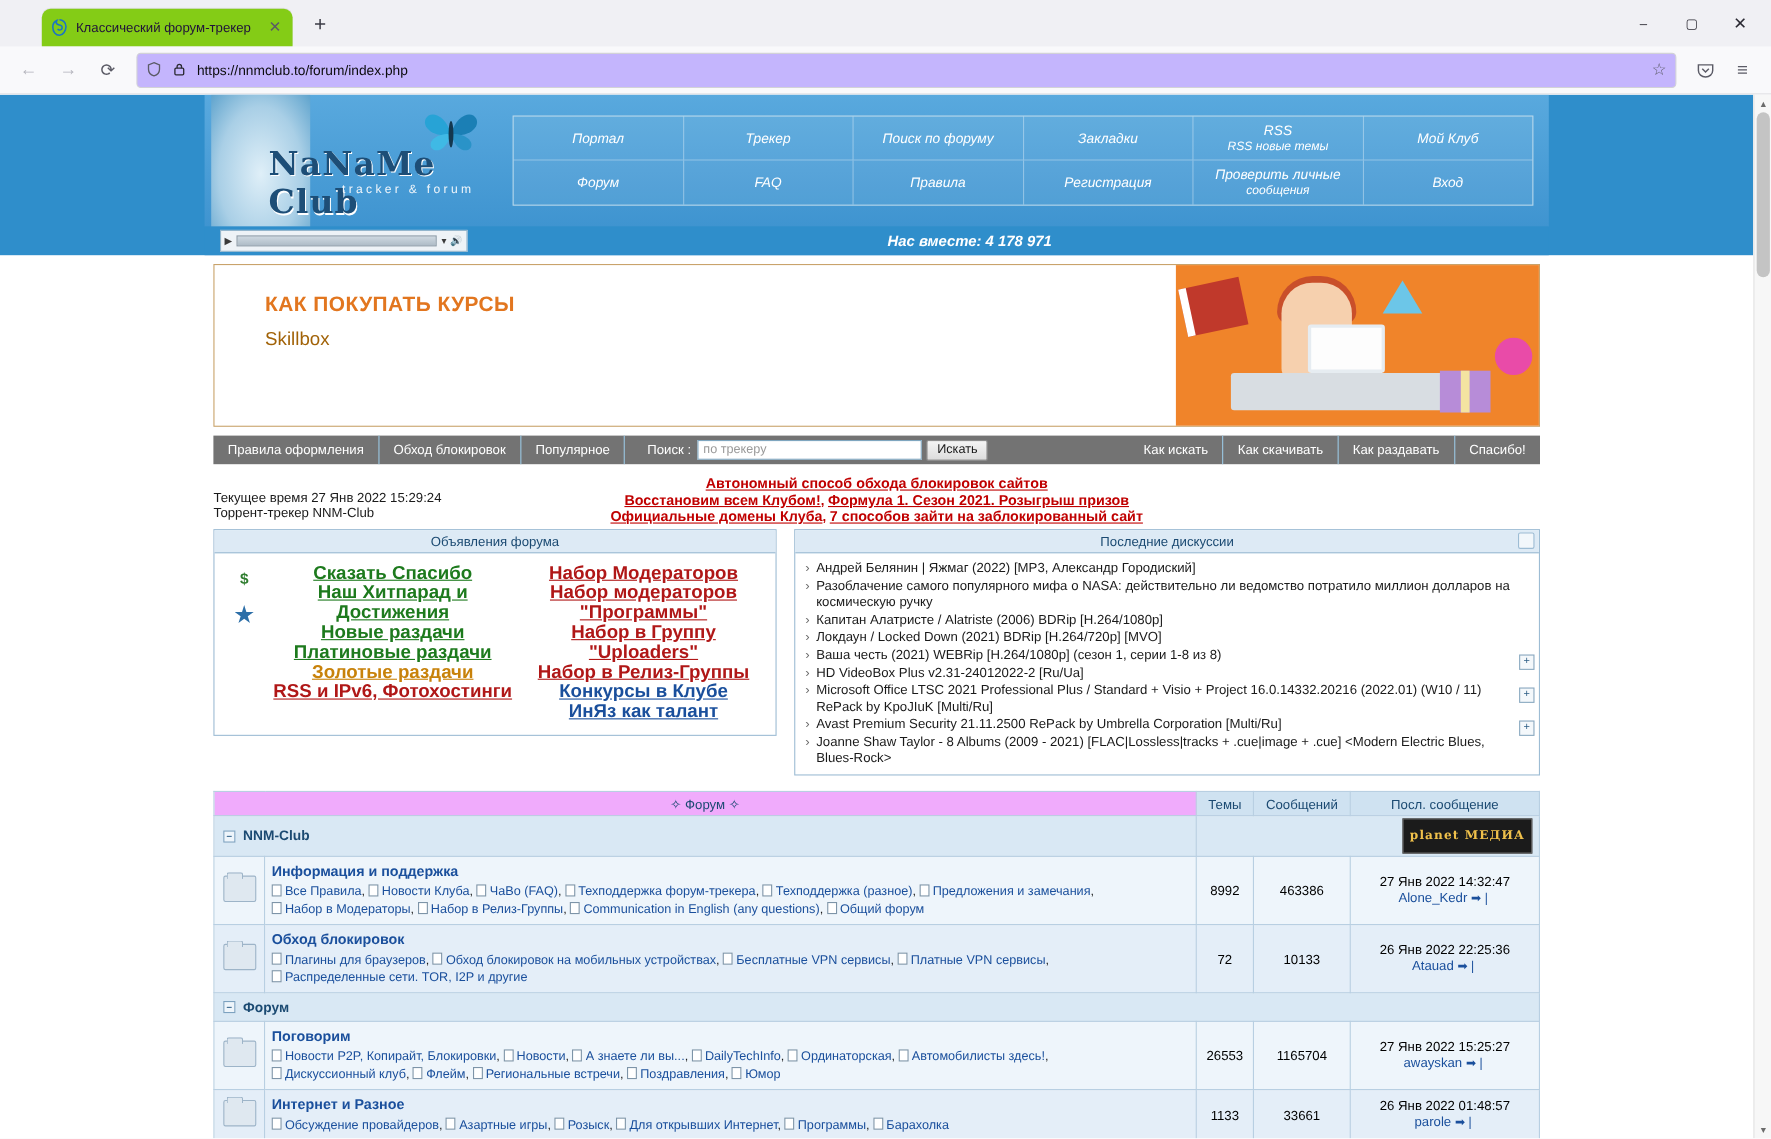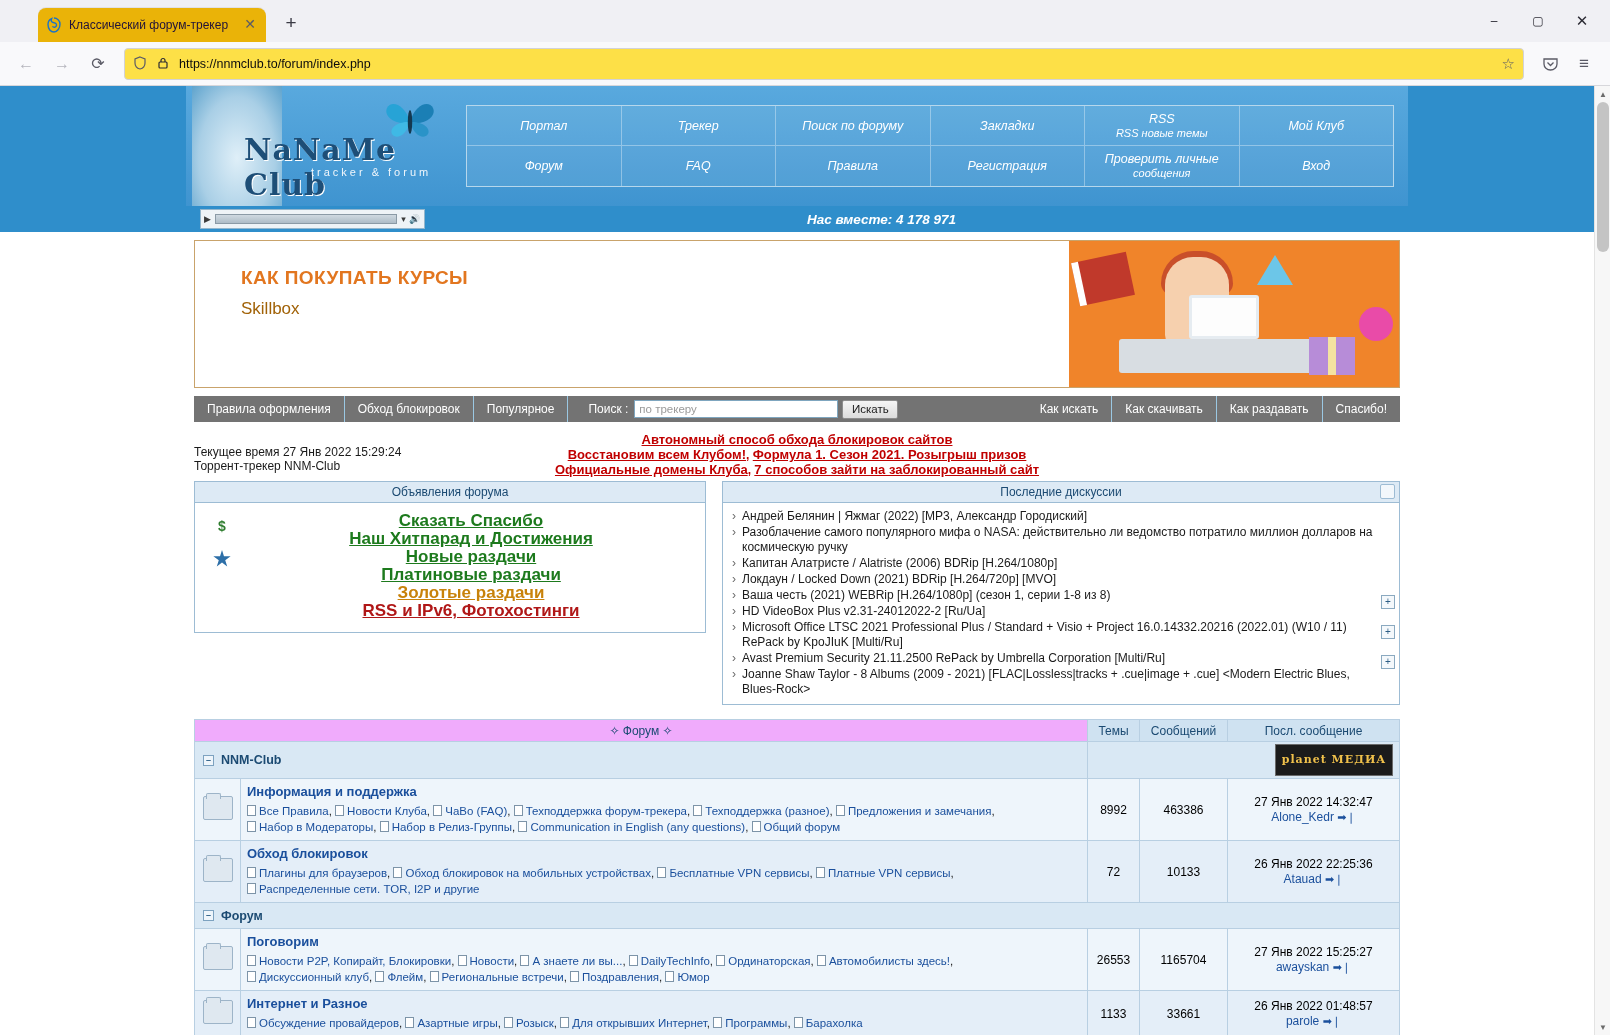--- a/index.html
+++ b/index.html
@@ -9,37 +9,37 @@
     font-family:"Liberation Sans", sans-serif;
     font-size:12px;
     background:#ffffff;
     overflow:hidden;
   }
 
   
   .browser { width:1610px; height:1035px; display:flex; flex-direction:column; background:#f0f0f4; }
   .tabstrip { height:42px; background:#f0f0f4; display:flex; align-items:flex-end; padding:0 6px; position:relative; }
   .tab {
-    width:228px; height:34px; background:#eab308; border-radius:8px 8px 0 0;
+    width:228px; height:34px; background:#84cc16; border-radius:8px 8px 0 0;
     display:flex; align-items:center; padding:0 8px; gap:7px; margin-left:32px;
     box-shadow:0 -1px 0 rgba(0,0,0,.06);
   }
   .tab-fav { width:16px; height:16px; flex:0 0 16px; position:relative; }
   .tab-title { font-size:12px; color:#20123a; white-space:nowrap; overflow:hidden; text-overflow:ellipsis; flex:1; }
   .tab-close { width:16px; height:16px; flex:0 0 16px; color:#5b5b66; font-size:14px; line-height:14px; text-align:center; }
   .newtab { width:30px; height:30px; margin-left:10px; margin-bottom:3px; text-align:center; line-height:28px; font-size:19px; color:#3a3a44; }
   .winbtns { position:absolute; right:6px; top:6px; display:flex; gap:0; }
   .winbtn { width:44px; height:30px; display:flex; align-items:center; justify-content:center; color:#2b2a33; font-size:12px; }
   .winbtn.close { font-size:15px; }
 
   .navbar { height:44px; background:#f9f9fb; display:flex; align-items:center; padding:0 10px; gap:4px; border-bottom:1px solid #d7d7db; }
   .navbtn { width:32px; height:32px; display:flex; align-items:center; justify-content:center; color:#5b5b66; font-size:16px; border-radius:4px; }
   .navbtn.dim { color:#b5b5bd; }
   .urlbar {
-    flex:1; height:32px; background:#fde047; border:1px solid #d2d2d7; border-radius:4px;
+    flex:1; height:32px; background:#c4b5fd; border:1px solid #d2d2d7; border-radius:4px;
     display:flex; align-items:center; padding:0 8px; gap:7px; margin:0 6px;
   }
   .url-text { flex:1; font-size:12.5px; color:#0c0c0d; }
   .icon-sm { width:16px; height:16px; flex:0 0 16px; color:#5b5b66; }
   .tool-icons { display:flex; align-items:center; gap:2px; }
 
   
   .viewport { flex:1; position:relative; background:#ffffff; overflow:hidden; }
   .page { position:absolute; inset:0 16px 0 0; background:#ffffff; overflow:hidden; }
   .scrollbar { position:absolute; right:0; top:0; bottom:0; width:16px; background:#f7f7f7; border-left:1px solid #e3e3e3; }
@@ -329,20 +329,28 @@
                 <div class="star"></div>
               </div>
               <div class="ann-col">
                 <a class="green">Сказать Спасибо</a>
                 <a class="green">Наш Хитпарад и Достижения</a>
                 <a class="green">Новые раздачи</a>
                 <a class="green">Платиновые раздачи</a>
                 <a class="gold">Золотые раздачи</a>
                 <a class="red">RSS и IPv6, Фотохостинги</a>
               </div>
+              <div class="ann-col">
+                <a class="red">Набор Модераторов</a>
+                <a class="red">Набор модераторов "Программы"</a>
+                <a class="red">Набор в Группу "Uploaders"</a>
+                <a class="red">Набор в Релиз-Группы</a>
+                <a class="blue">Конкурсы в Клубе</a>
+                <a class="blue">ИнЯз как талант</a>
+              </div>
             </div>
           </div>
 
           <div class="panel disc-panel">
             <div class="panel-head">
               <span>Последние дискуссии</span>
               <span class="rb"></span>
             </div>
             <div class="disc-body">
               <div class="disc-item">Андрей Белянин | Яжмаг (2022) [MP3, Александр Городиский]</div>

